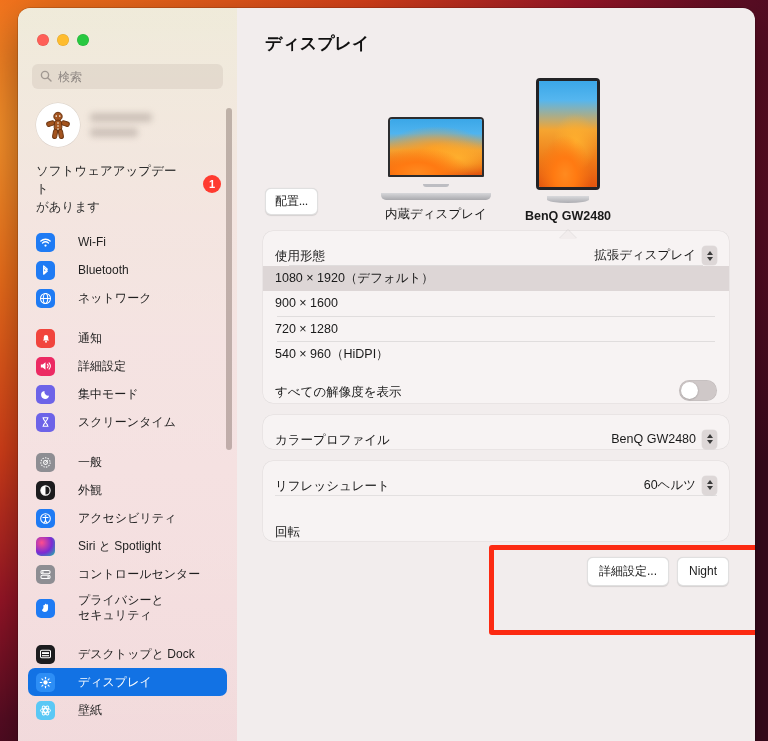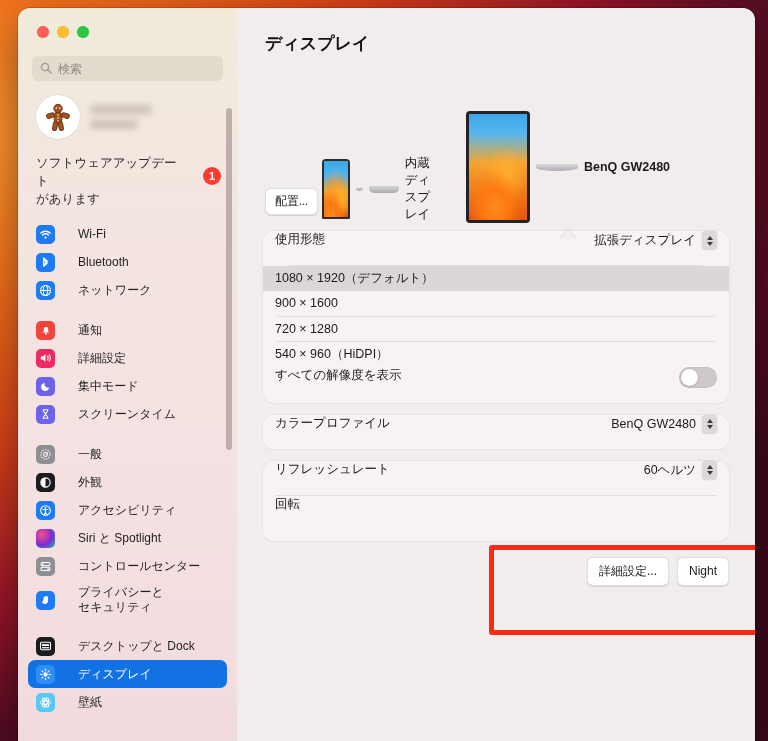--- a/index.html
+++ b/index.html
@@ -26,21 +26,21 @@
     position: relative;
     width: 219px; height: 100%;
     background: linear-gradient(to bottom, #e9e2ca 0%, #ece1d0 10%, #f0ddd6 28%, #f2dcda 45%, #f3dbdb 62%, #f2d9da 80%, #f0d6d8 100%);
     flex: 0 0 219px;
     padding: 0;
   }
   #sidebar::after{
     content:""; position:absolute; inset:0; pointer-events:none;
     background: linear-gradient(to bottom, rgba(255,255,255,.30), rgba(255,255,255,.10));
   }
-  .sb-inner { position: relative; z-index: 2; }
+  .sb-inner { position: relative; z-index: 2; margin-top: 8px; }
   .traffic { display: flex; gap: 8px; padding: 18px 0 0 19px; }
   .tl { width: 12px; height: 12px; border-radius: 50%; }
   .tl.red { background: #ff5f57; box-shadow: inset 0 0 0 .5px rgba(0,0,0,.12); }
   .tl.yellow { background: #febc2e; box-shadow: inset 0 0 0 .5px rgba(0,0,0,.12); }
   .tl.green { background: #28c840; box-shadow: inset 0 0 0 .5px rgba(0,0,0,.12); }
 
   .search-wrap {
     margin: 18px 14px 0 14px; height: 25px; border-radius: 6px;
     background: rgba(150,130,120,.14);
     display: flex; align-items: center; gap: 6px; padding: 0 8px;
@@ -113,21 +113,21 @@
     display: flex; align-items: flex-end; justify-content: center; gap: 34px;
     padding-bottom: 8px;
   }
   .arrange-btn {
     position: absolute; left: 14px; bottom: 16px;
     background: #fff; border: .5px solid rgba(0,0,0,.12);
     border-radius: 6px; font-size: 12px; color: #1c1c1c;
     padding: 4px 9px; box-shadow: 0 .5px 1px rgba(0,0,0,.12);
     font-family: Liberation Serif, serif; cursor: default;
   }
-  .disp { display: flex; flex-direction: row; align-items: center; gap: 6px; position: relative; }
+  .disp { display: flex; flex-direction: column; align-items: center; gap: 6px; position: relative; }
   .disp-label { font-size: 12.5px; color: #1a1a1a; }
   .disp.selected .disp-label { font-weight: 700; }
   .sel-arrow {
     position: absolute; bottom: -16px; left: 50%; transform: translateX(-50%);
     width: 0; height: 0; border-left: 9px solid transparent; border-right: 9px solid transparent;
     border-bottom: 9px solid #f2eded;
     filter: drop-shadow(0 -1px 0 rgba(0,0,0,.07));
   }
   
   .laptop { width: 110px; }
@@ -170,21 +170,21 @@
   }
 
   
   .card {
     background: #f7f3f3; border-radius: 10px;
     box-shadow: 0 0 0 .5px rgba(0,0,0,.07);
     margin: 0 12px 12px 12px;
     padding: 0 12px;
   }
   .row {
-    display: flex; align-items: flex-start; justify-content: space-between;
+    display: flex; align-items: flex-end; justify-content: space-between;
     min-height: 34px; font-size: 12.5px; color: #1a1a1a;
   }
   .row + .row { border-top: .5px solid rgba(0,0,0,.08); }
   .row .val { display: flex; align-items: center; gap: 6px; color: #1a1a1a; }
   .stepper {
     width: 15px; height: 19px; border-radius: 4px;
     background: #ddd7d7; box-shadow: 0 0 0 .5px rgba(0,0,0,.08);
     display: flex; flex-direction: column; align-items: center; justify-content: center; gap: 2px;
   }
   .stepper i { display: block; width: 0; height: 0; border-left: 3.5px solid transparent; border-right: 3.5px solid transparent; }

